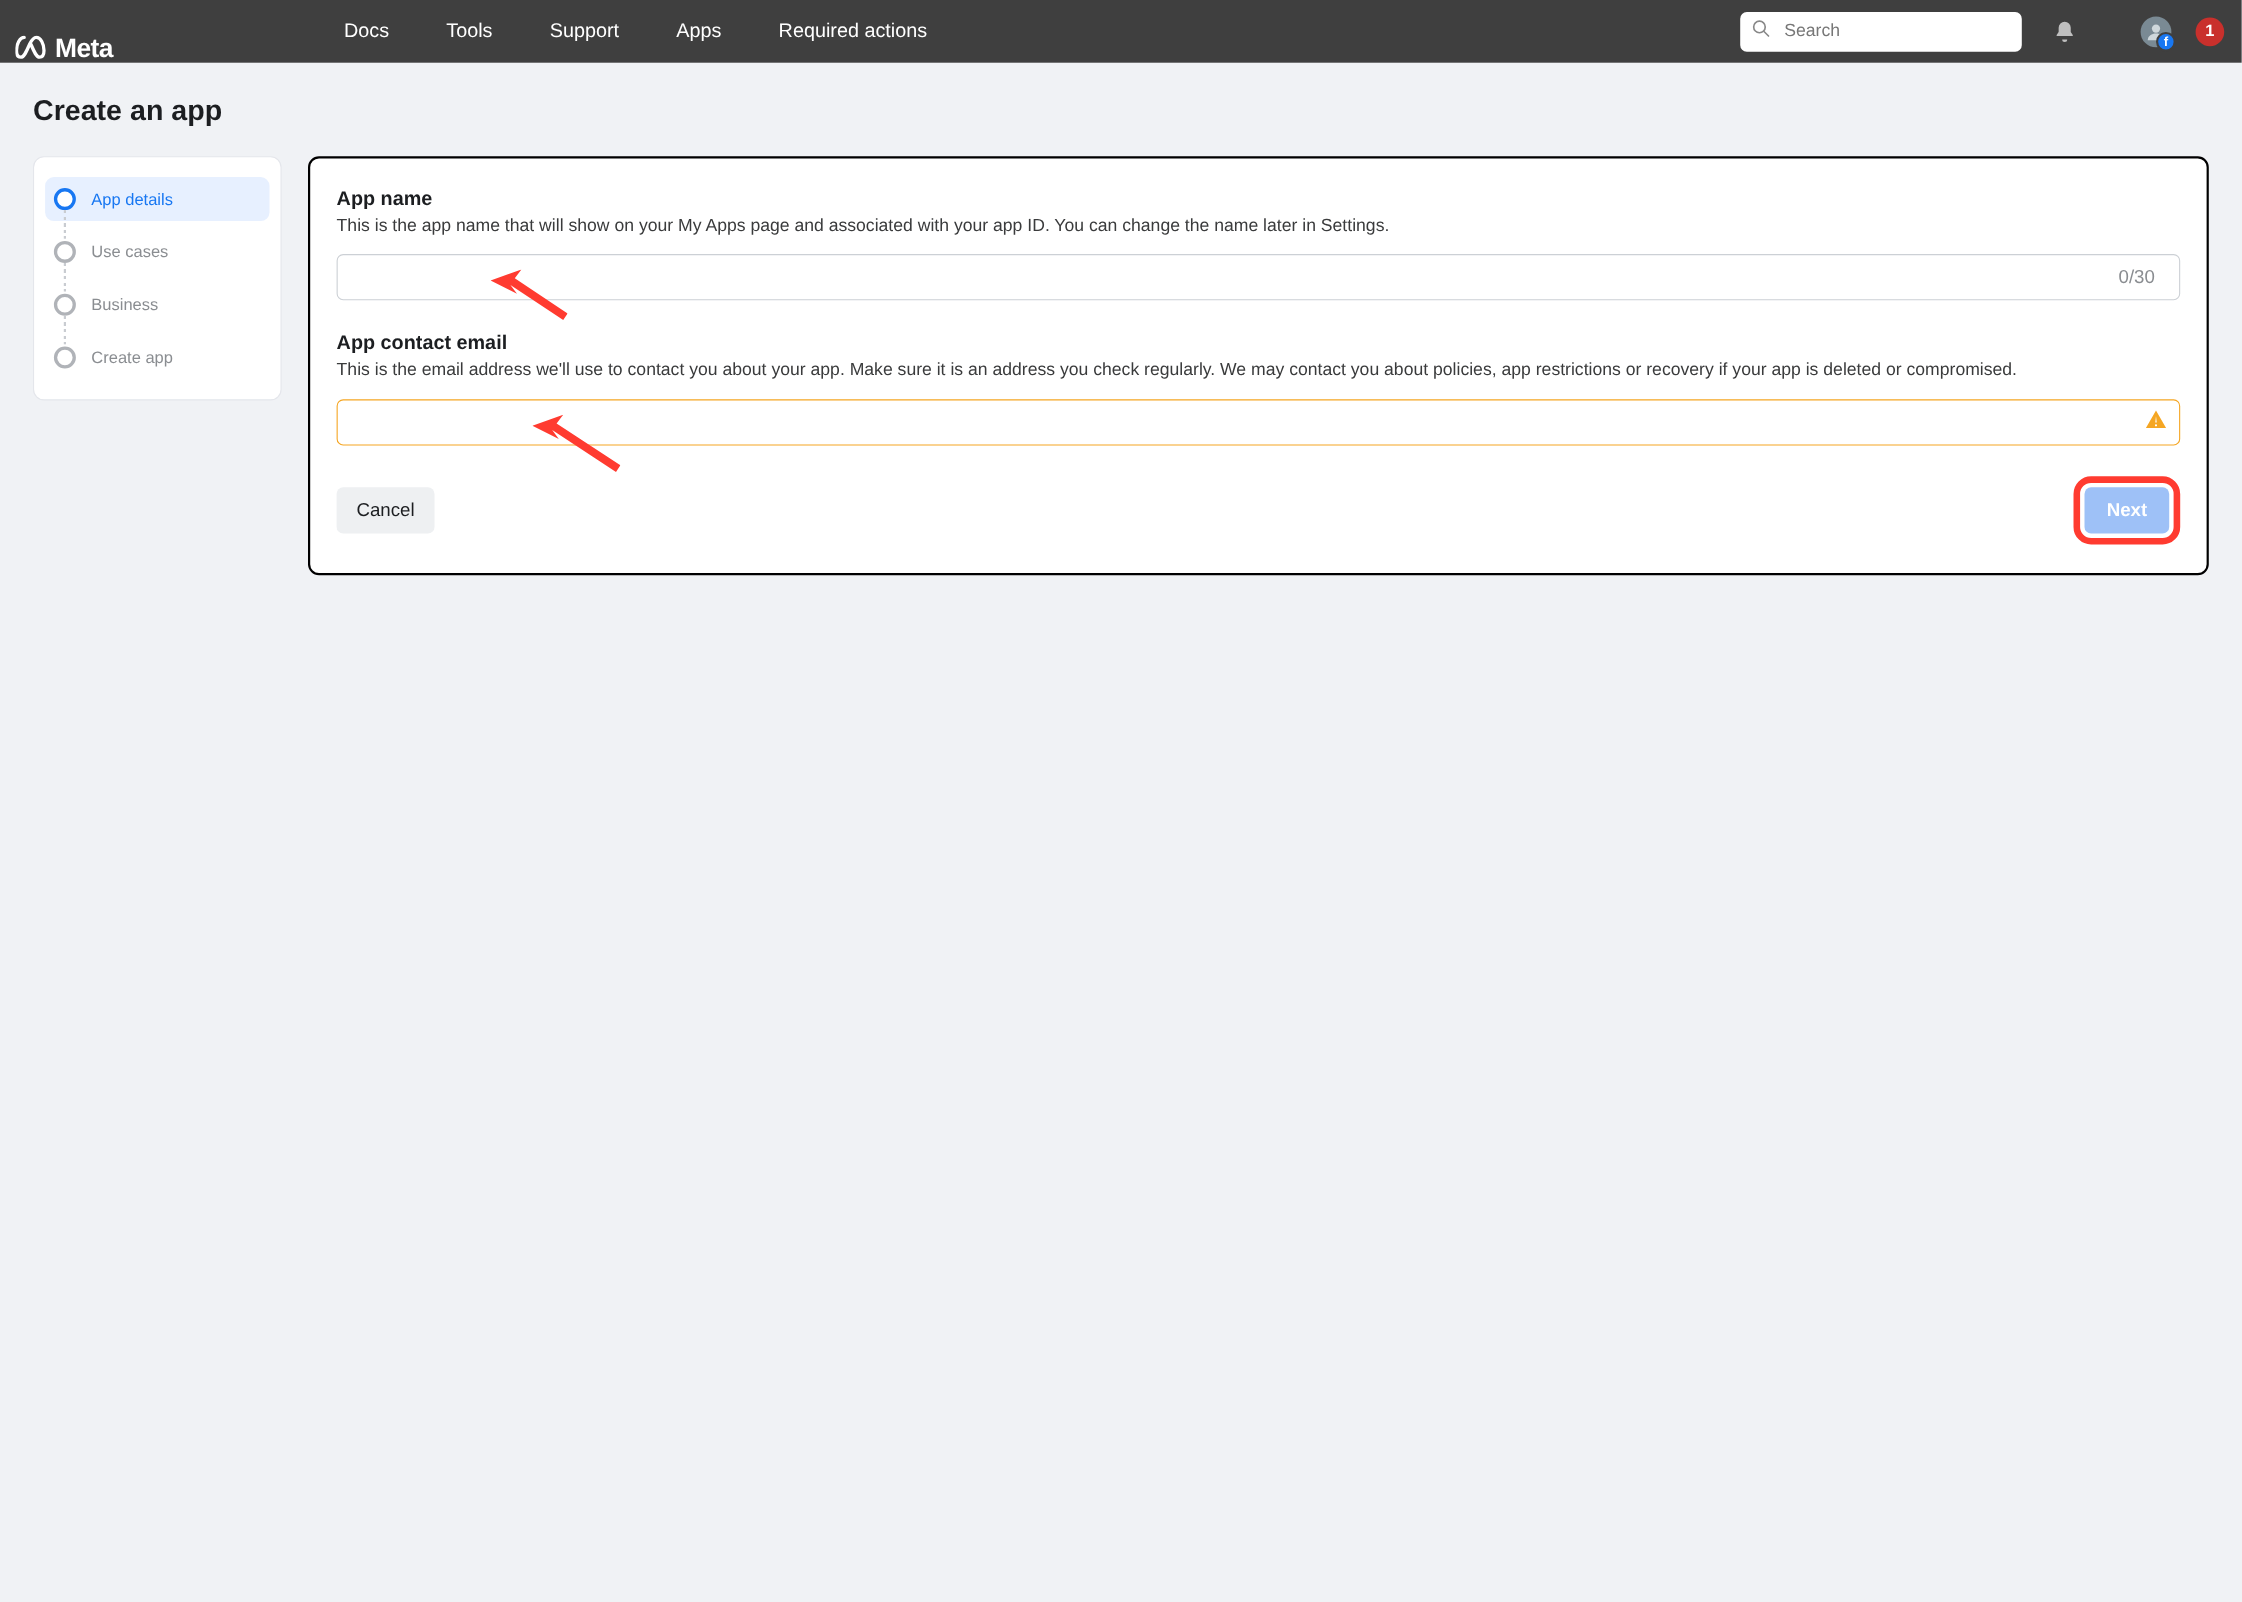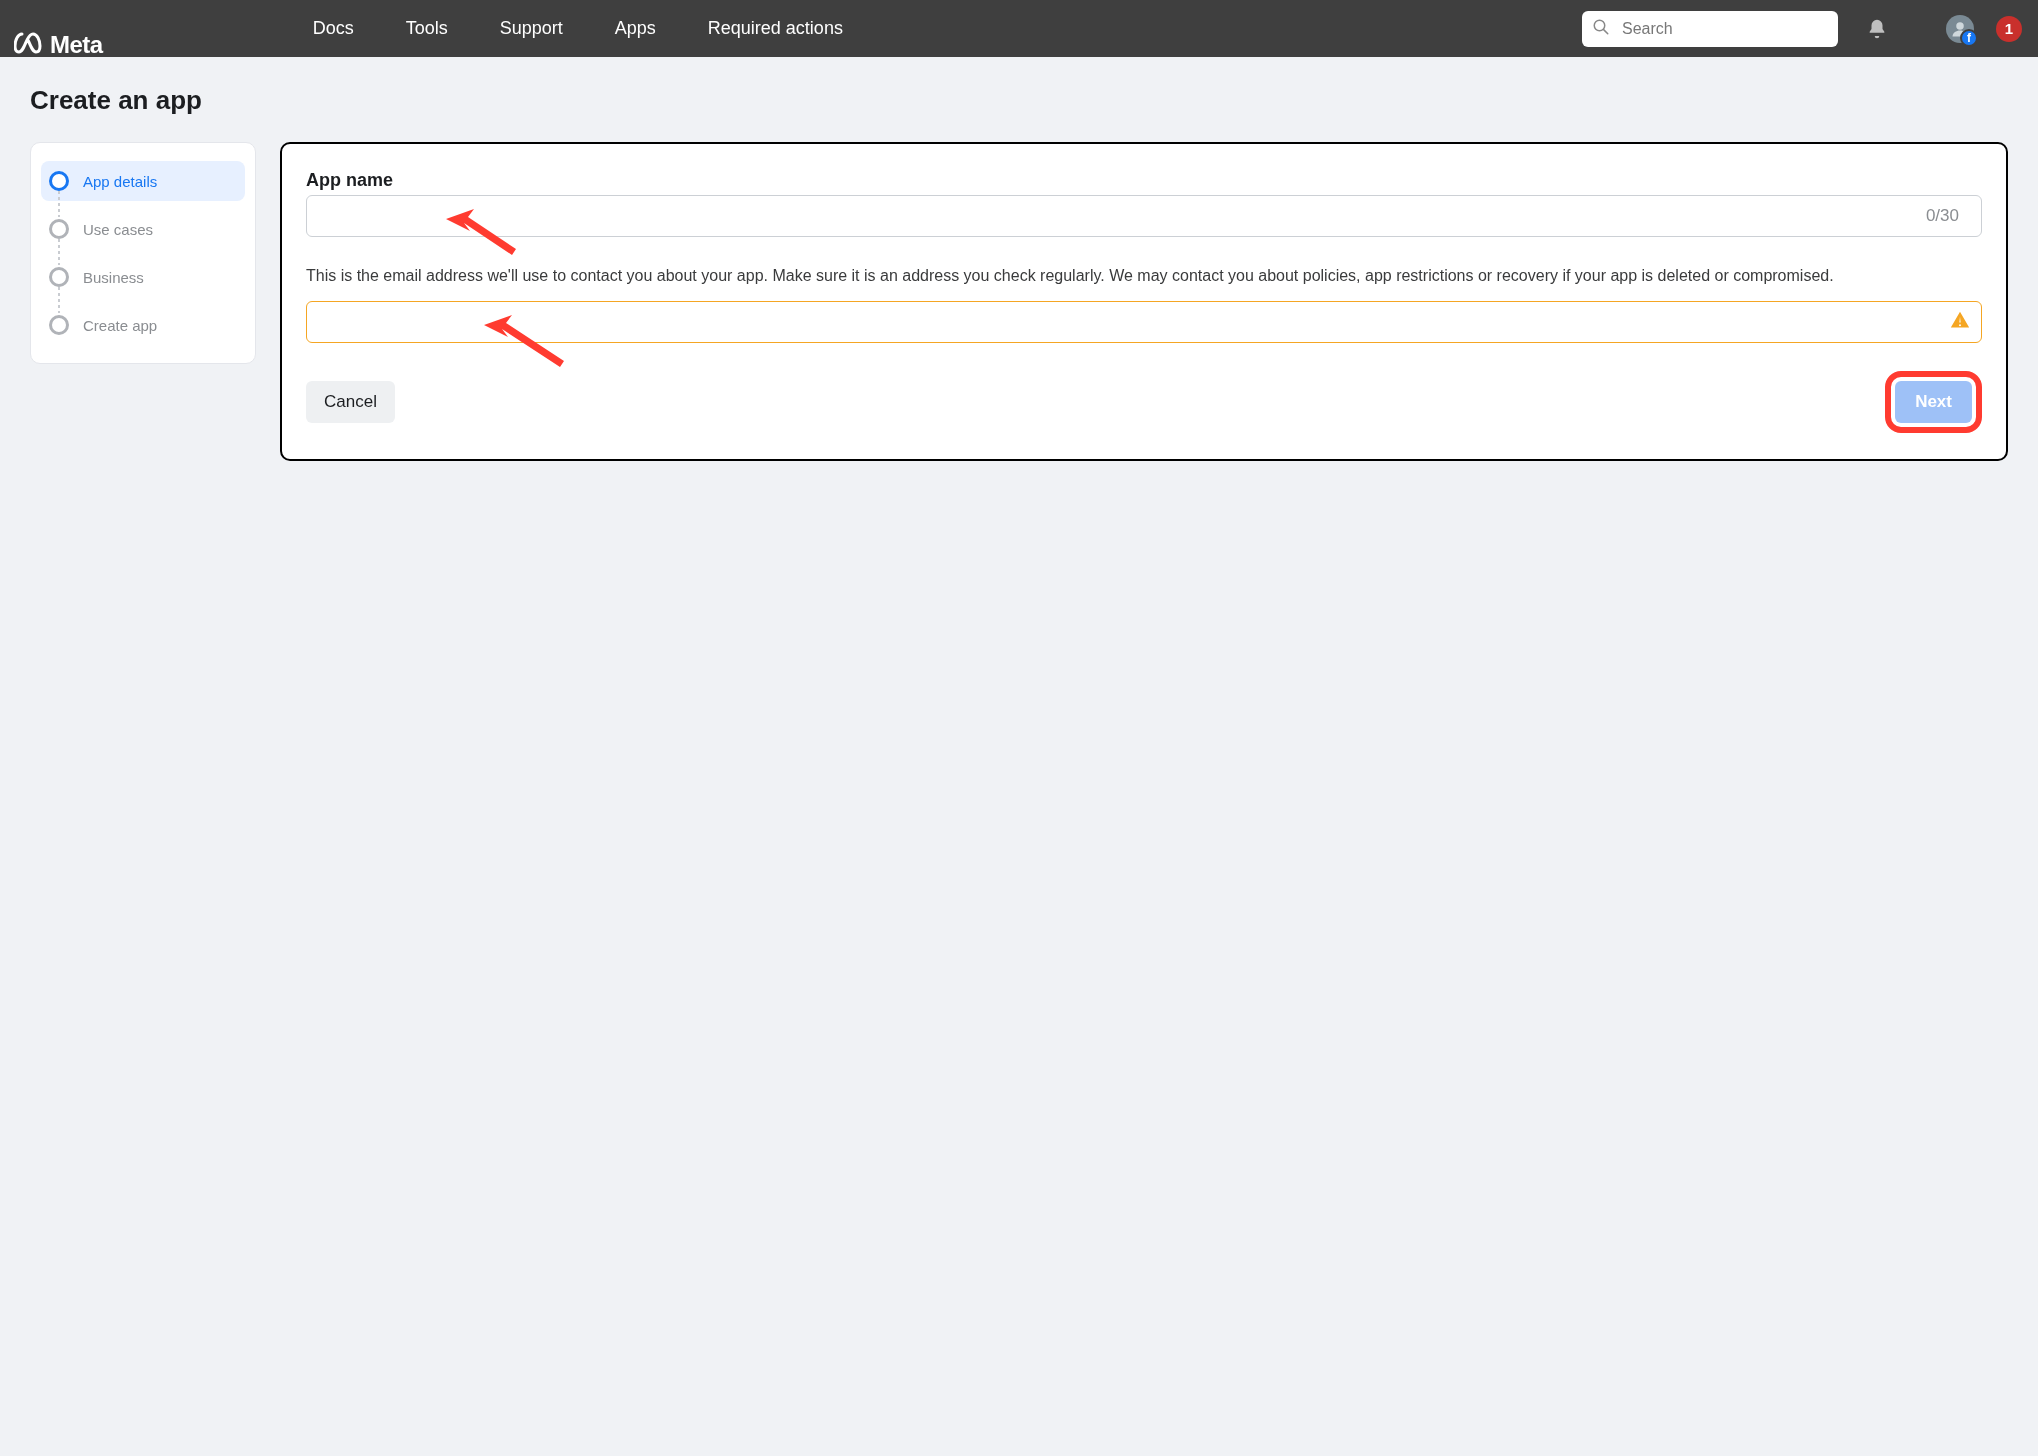--- a/index.html
+++ b/index.html
@@ -329,30 +329,32 @@
       </div>
       <div class="step">
         <span class="step-circle"></span>
         <span class="step-label">Create app</span>
       </div>
     </div>
 
     <div class="main" style="position:relative;">
 
       <div class="field-label">App name</div>
+      <div class="field-desc">This is the app name that will show on your My Apps page and associated with your app ID. You can change the name later in Settings.</div>
       <div class="input-row">
         <input class="text-input" value="" style="">
         <span class="counter">0/30</span>
         <span class="arrow" style="left:140px; top:14px;">
           <svg width="70" height="50" viewBox="0 0 70 50">
             <polygon points="0,10 28,0 22,8 70,40 66,46 18,14 24,22" fill="#ff3b30"></polygon>
           </svg>
         </span>
       </div>
 
+      <div class="field-label">App contact email</div>
       <div class="field-desc">This is the email address we'll use to contact you about your app. Make sure it is an address you check regularly. We may contact you about policies, app restrictions or recovery if your app is deleted or compromised.</div>
       <div class="input-row">
         <input class="text-input warn" value="" style="">
         <span class="warn-icon">
           <svg width="20" height="20" viewBox="0 0 24 24" fill="#f5a623">
             <path d="M12 2 1 21h22L12 2zm0 6 .8 7h-1.6L12 8zm0 9a1.2 1.2 0 1 1 0 2.4 1.2 1.2 0 0 1 0-2.4z"></path>
           </svg>
         </span>
         <span class="arrow" style="left:178px; top:14px;">
           <svg width="80" height="56" viewBox="0 0 80 56">

